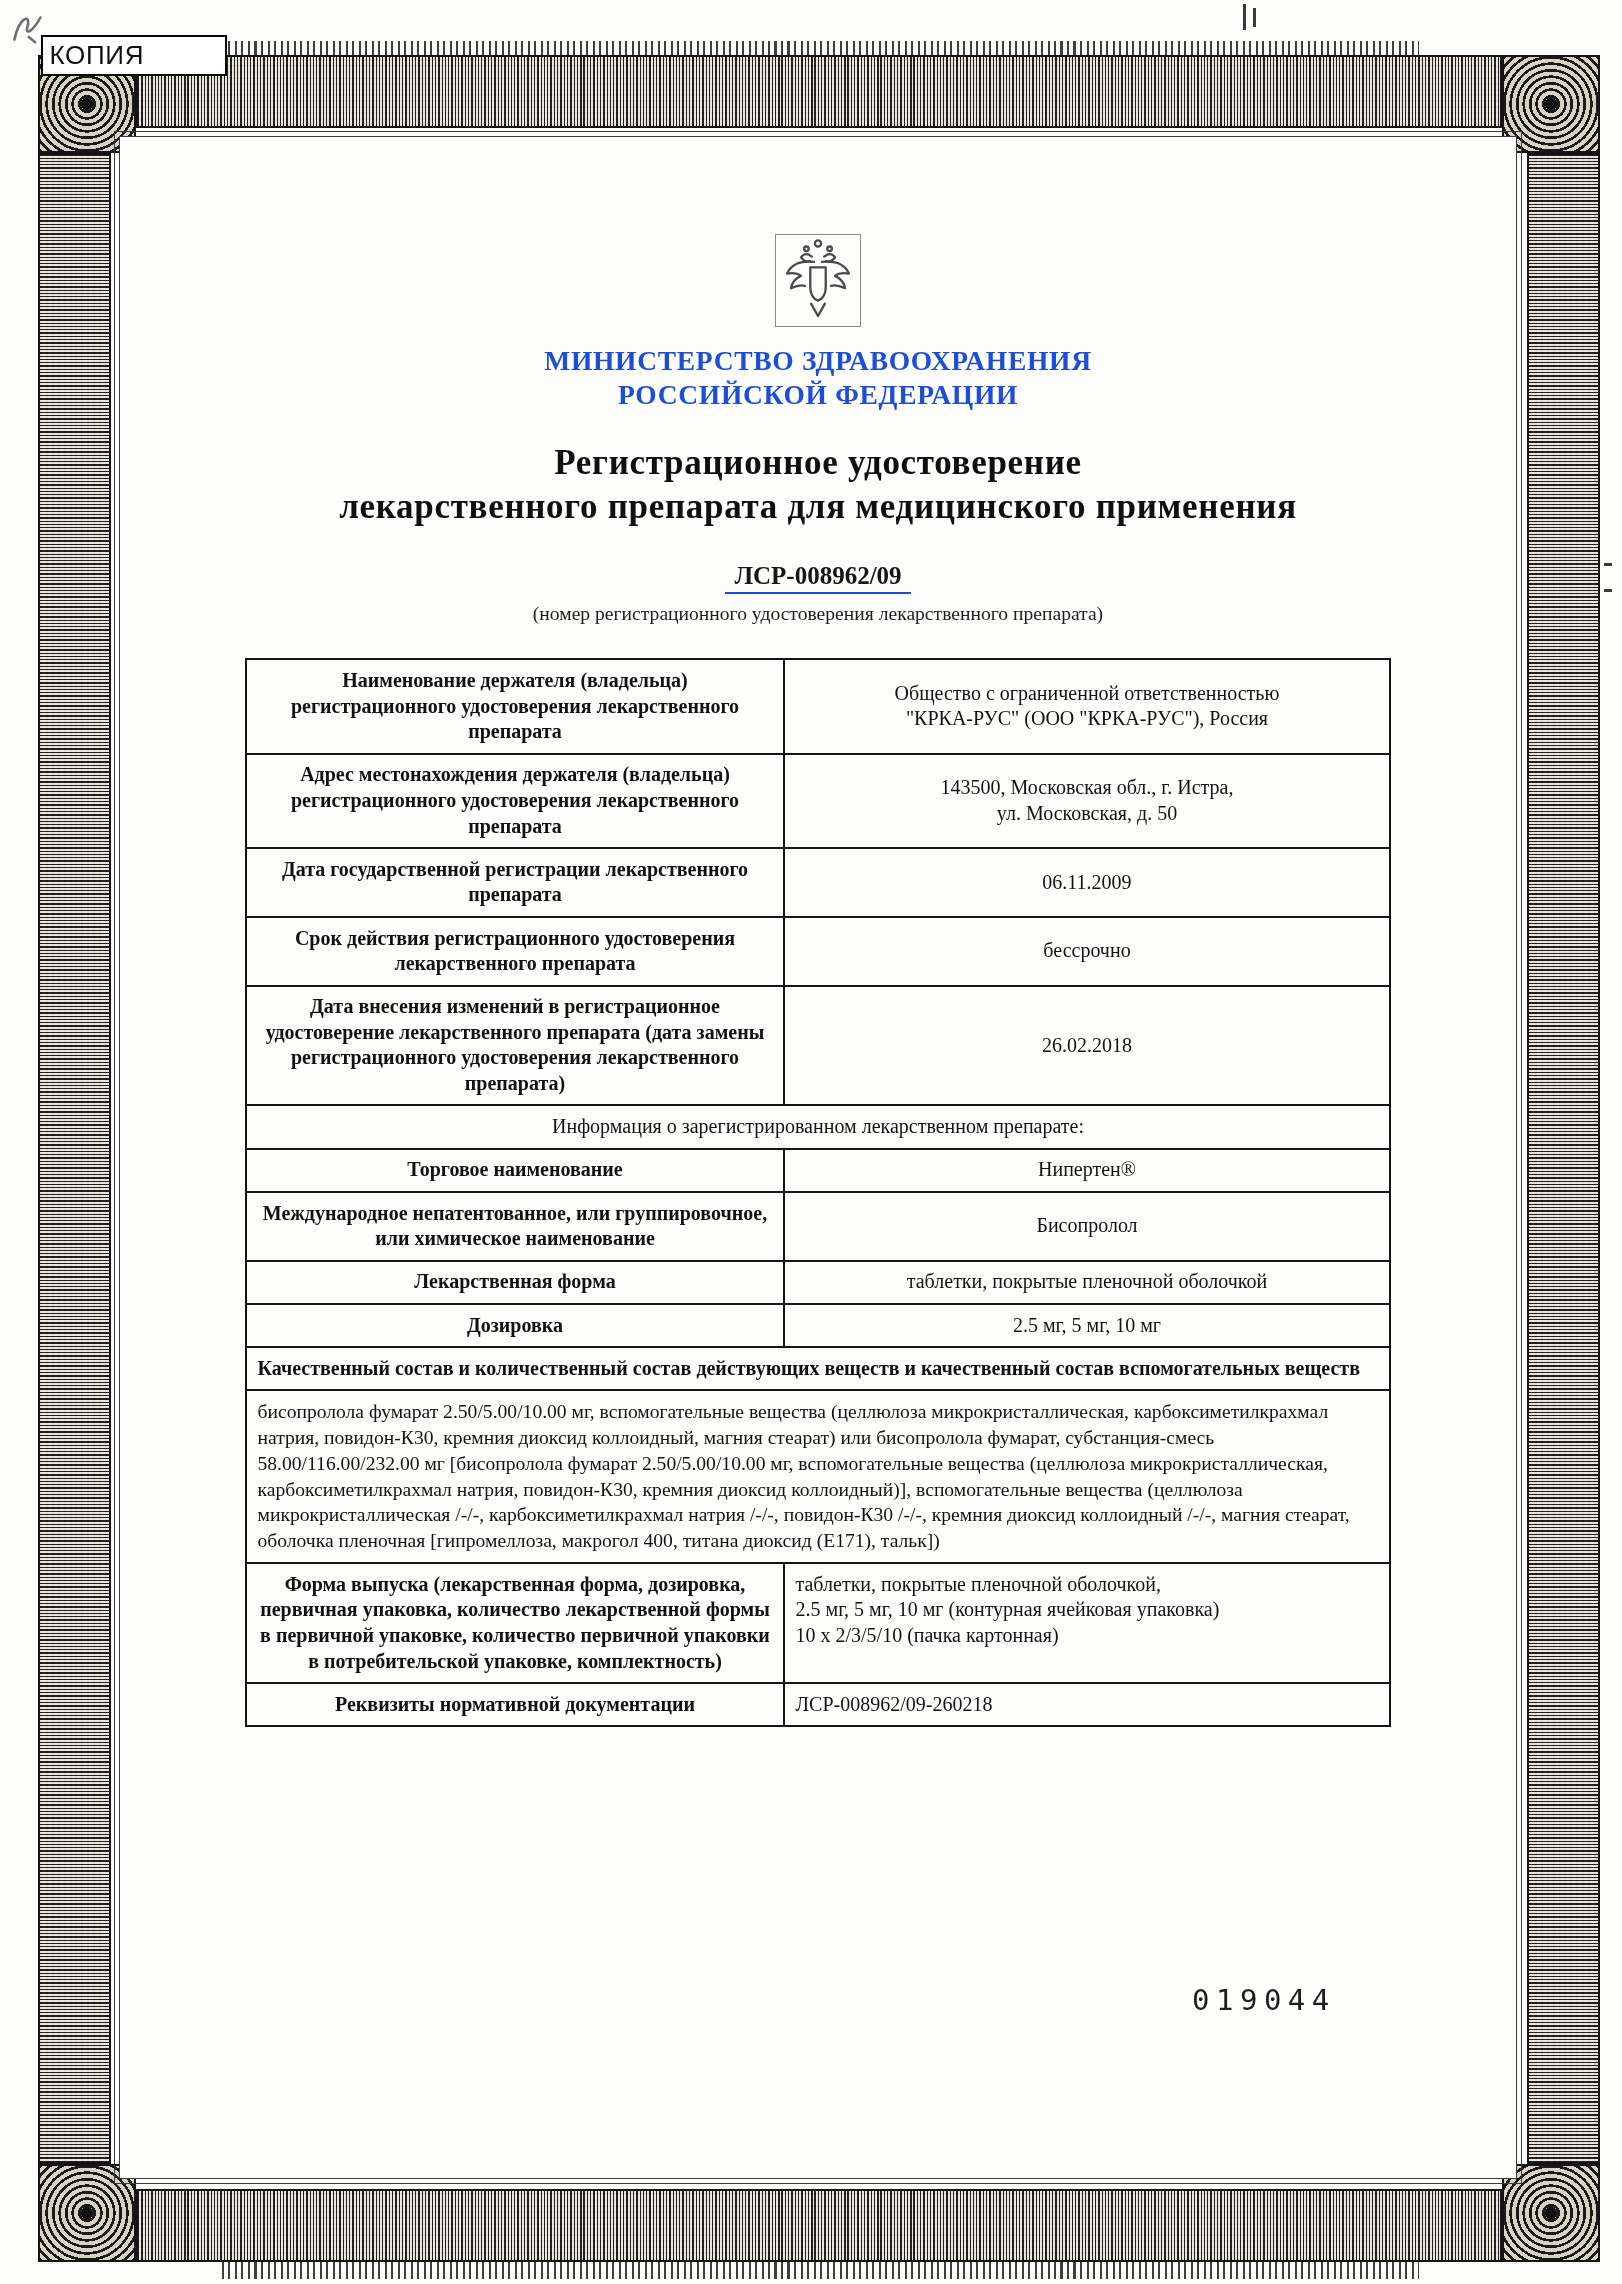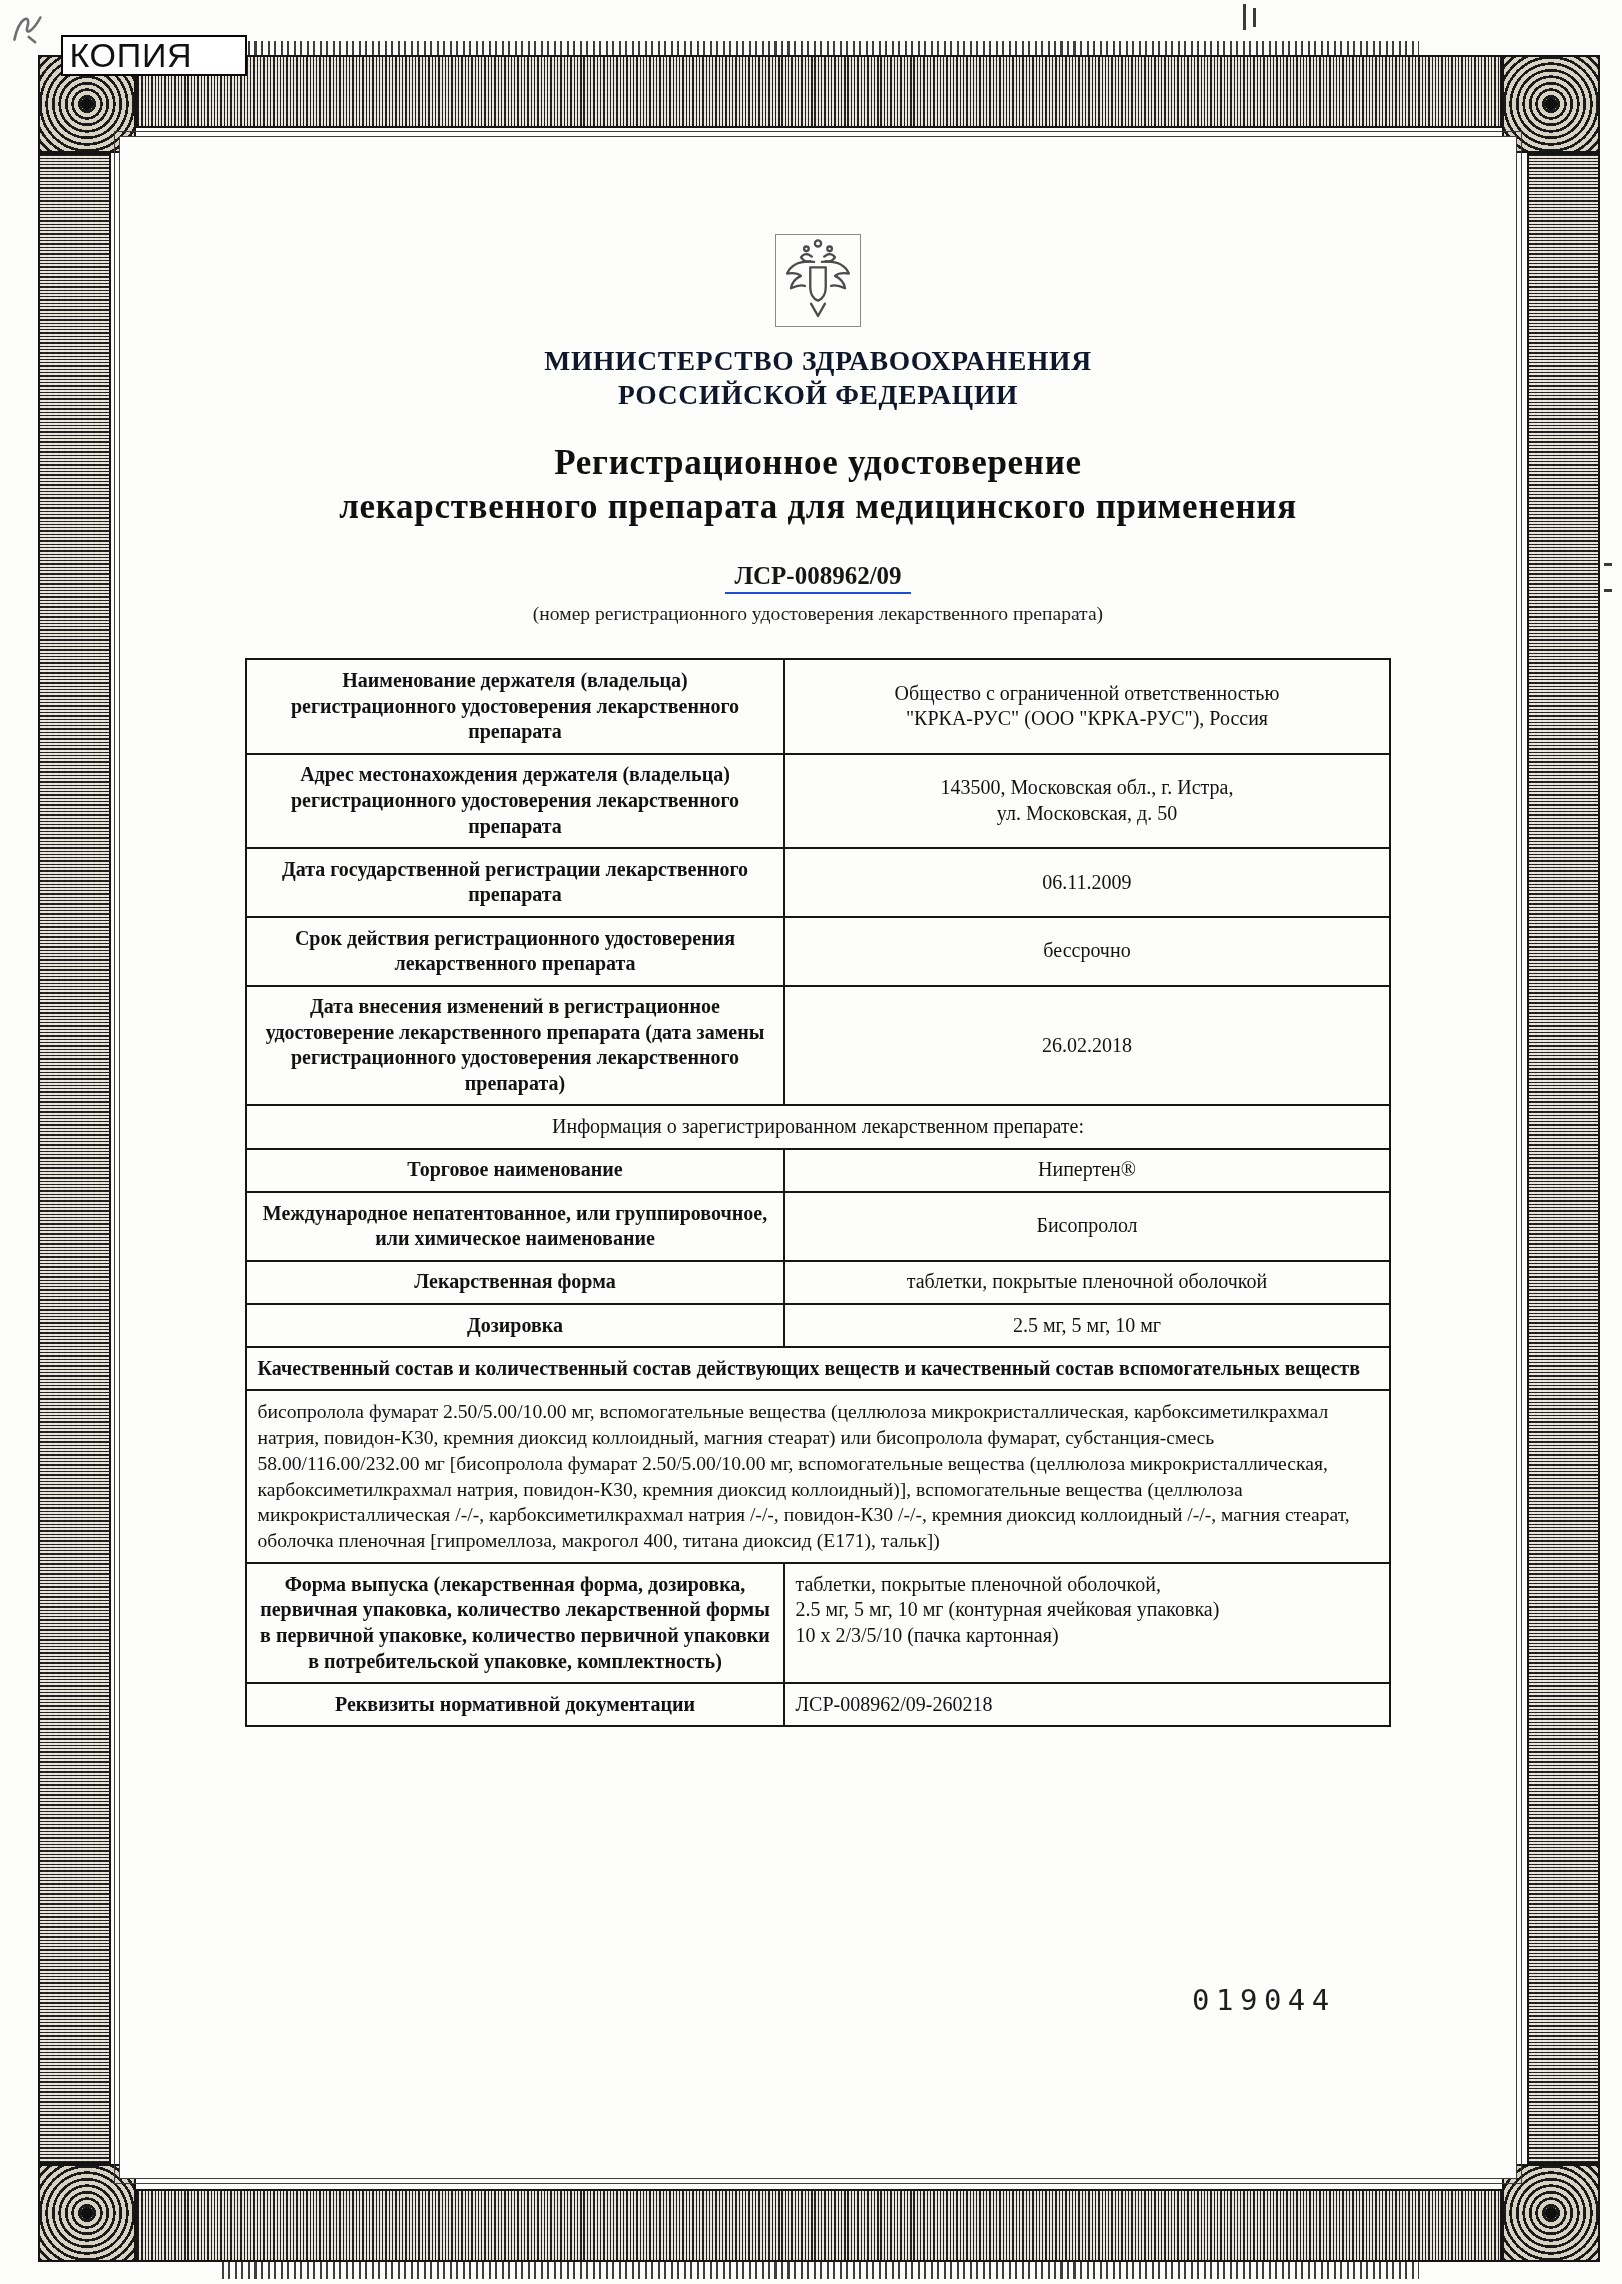--- a/index.html
+++ b/index.html
@@ -39,32 +39,32 @@
     position:absolute;left:119px;top:136px;width:1398px;height:2043px;
     box-sizing:border-box;border:1.3px solid #3c3c3c;outline:1.3px solid #3c3c3c;outline-offset:4.6px;
     background:#fdfdfc;
   }
   
   .copy-stamp{
     position:absolute;left:41px;top:35px;width:186px;height:41px;z-index:6;
     background:#fff;border:2.6px solid #060606;box-sizing:border-box;
     display:flex;align-items:center;padding-left:6.5px;
     font-family:"Liberation Sans","DejaVu Sans",sans-serif;
-    font-size:34px;font-weight:500;letter-spacing:0.7px;color:#111;margin-left:20px;
+    font-size:26px;font-weight:500;letter-spacing:0.7px;color:#111;
   }
   .pencil{position:absolute;left:9.2px;top:10.5px;z-index:7;}
   .artifact{position:absolute;background:#3a3a3a;}
   
   .emblem{
     display:block;margin:97px auto 0;width:86px;height:93px;
     border:1.3px solid #8a8a85;box-sizing:border-box;padding:2.6px;
   }
   .ministry{
     margin-top:17px;text-align:center;white-space:pre-line;
-    font-size:27.5px;font-weight:600;letter-spacing:0.7px;line-height:1.22;color:#0f172a;
+    font-size:27.5px;font-weight:600;letter-spacing:0.7px;line-height:1.22;color:#1d4ed8;
   }
   .doc-title{
     margin-top:30px;text-align:center;white-space:pre-line;
     font-size:35px;font-weight:700;letter-spacing:0.7px;line-height:1.25;color:#101010;
   }
   .reg-num-wrap{margin-top:33px;text-align:center;}
   .reg-num{
     display:inline-block;font-size:25px;font-weight:700;
     border-bottom:2px solid #1d4ed8;padding:0 9.2px 2.6px;
   }

